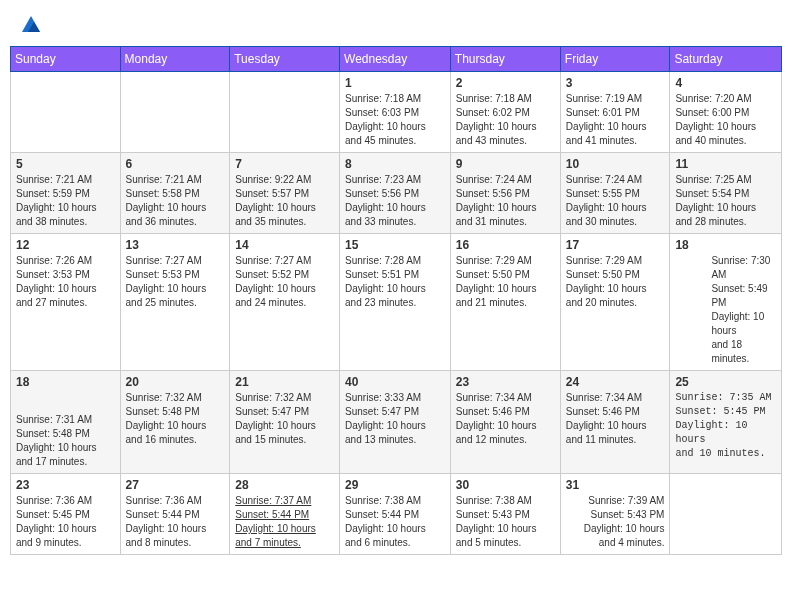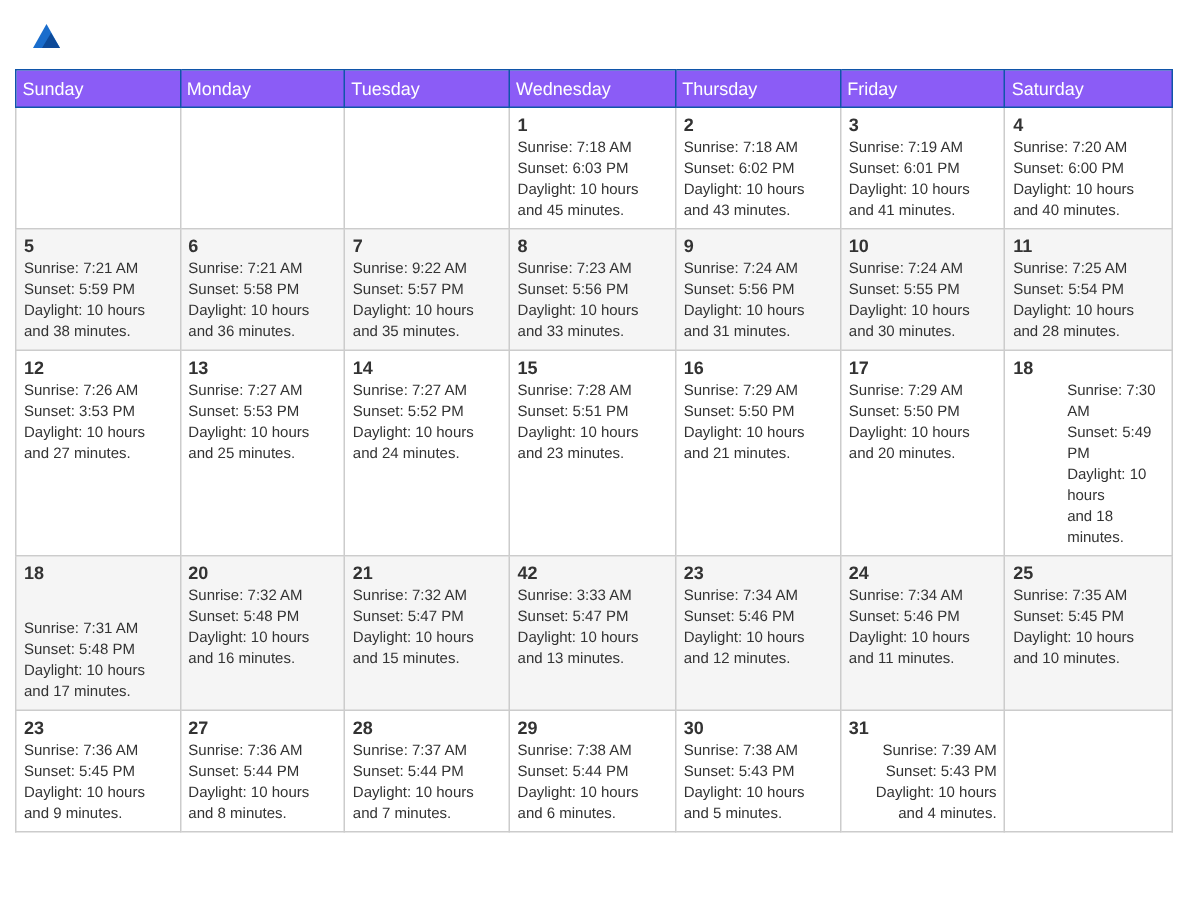--- a/index.html
+++ b/index.html
@@ -276,21 +276,21 @@
 and 16 minutes.</div>
         </td>
         <td>
           <span class="day-number">21</span>
           <div class="day-info" style="white-space: pre-line;">Sunrise: 7:32 AM
 Sunset: 5:47 PM
 Daylight: 10 hours
 and 15 minutes.</div>
         </td>
         <td>
-          <span class="day-number">42</span>
+          <span class="day-number">40</span>
           <div class="day-info" style="white-space: pre-line;">Sunrise: 3:33 AM
 Sunset: 5:47 PM
 Daylight: 10 hours
 and 13 minutes.</div>
         </td>
         <td>
           <span class="day-number">23</span>
           <div class="day-info" style="white-space: pre-line;">Sunrise: 7:34 AM
 Sunset: 5:46 PM
 Daylight: 10 hours
@@ -298,21 +298,21 @@
         </td>
         <td>
           <span class="day-number">24</span>
           <div class="day-info" style="white-space: pre-line;">Sunrise: 7:34 AM
 Sunset: 5:46 PM
 Daylight: 10 hours
 and 11 minutes.</div>
         </td>
         <td>
           <span class="day-number">25</span>
-          <div class="day-info" style="white-space: pre-line;">Sunrise: 7:35 AM
+          <div class="day-info" style="white-space: pre-line; font-family: Liberation Mono, monospace;">Sunrise: 7:35 AM
 Sunset: 5:45 PM
 Daylight: 10 hours
 and 10 minutes.</div>
         </td>
       </tr>
       <tr>
         <td>
           <span class="day-number">23</span>
           <div class="day-info" style="white-space: pre-line;">Sunrise: 7:36 AM
 Sunset: 5:45 PM
@@ -321,21 +321,21 @@
         </td>
         <td>
           <span class="day-number">27</span>
           <div class="day-info" style="white-space: pre-line;">Sunrise: 7:36 AM
 Sunset: 5:44 PM
 Daylight: 10 hours
 and 8 minutes.</div>
         </td>
         <td>
           <span class="day-number">28</span>
-          <div class="day-info" style="white-space: pre-line;">Sunrise: 7:37 AM
+          <div class="day-info" style="white-space: pre-line; text-decoration: underline;">Sunrise: 7:37 AM
 Sunset: 5:44 PM
 Daylight: 10 hours
 and 7 minutes.</div>
         </td>
         <td>
           <span class="day-number">29</span>
           <div class="day-info" style="white-space: pre-line;">Sunrise: 7:38 AM
 Sunset: 5:44 PM
 Daylight: 10 hours
 and 6 minutes.</div>

